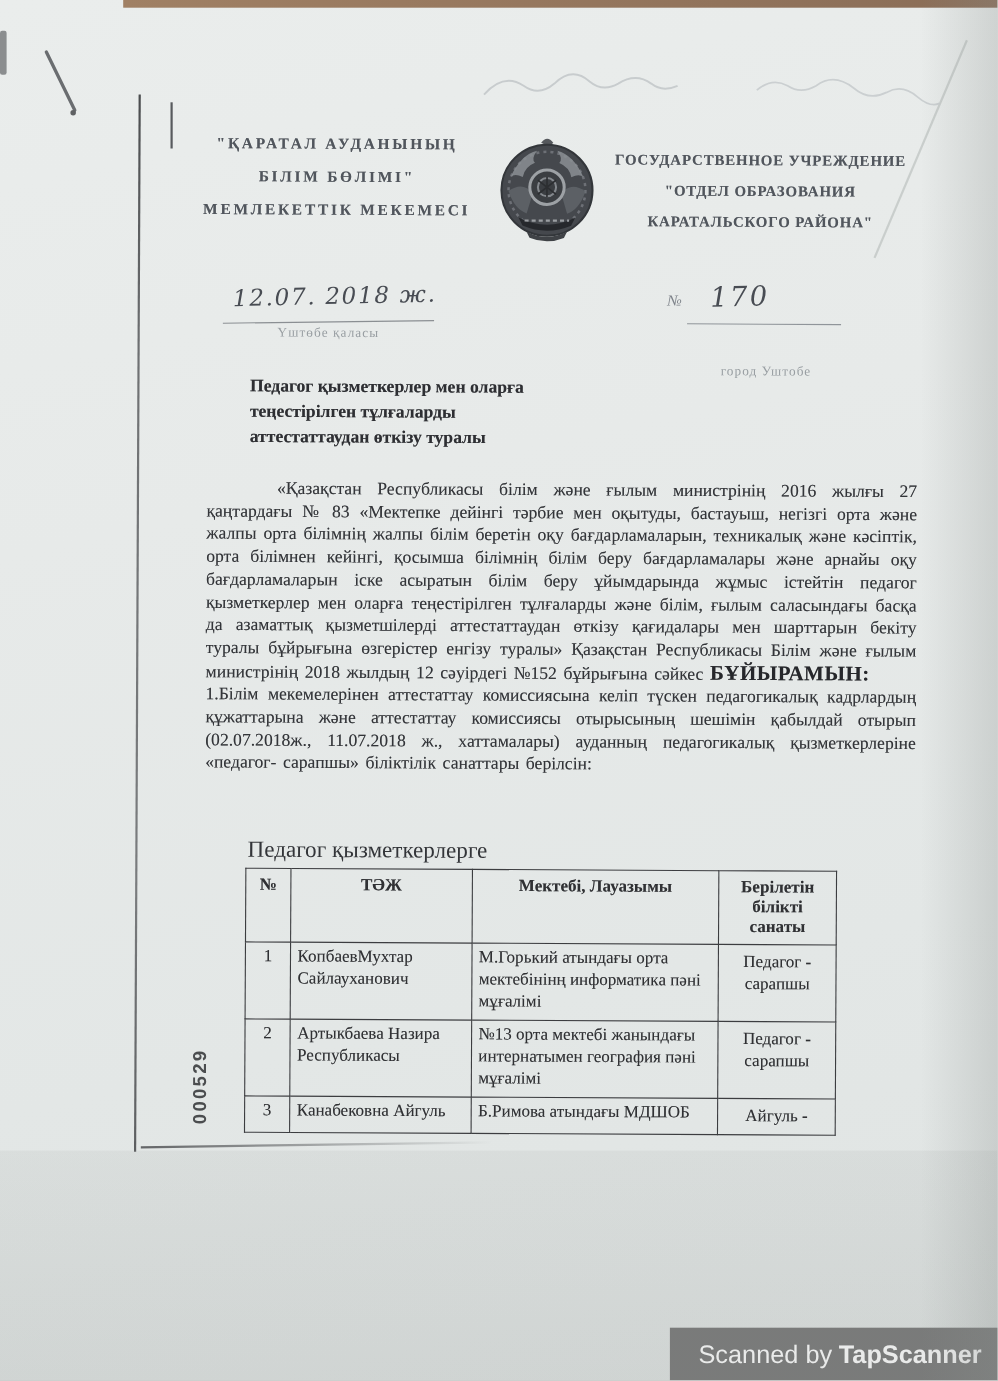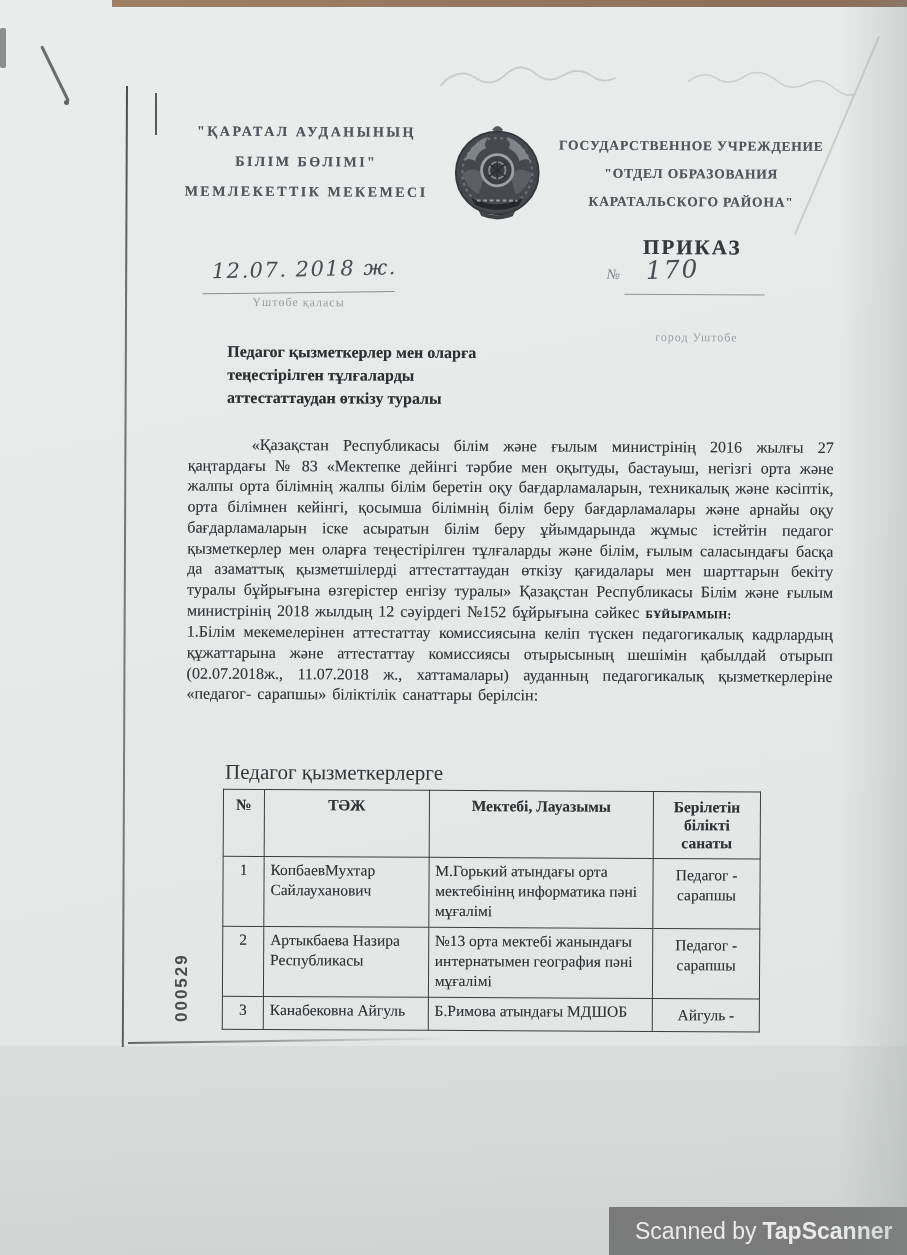--- a/index.html
+++ b/index.html
@@ -49,21 +49,21 @@
   .num-hw{position:absolute;left:646px;top:254px;font-size:25px;letter-spacing:2px;transform:rotate(-2deg);}
   .num-line{position:absolute;left:625px;top:293px;width:140px;height:1px;background:#9196999;background:#90959a;}
   .place-ru{left:627px;top:297px;width:140px;margin-top:32px;}
   .subject{position:absolute;left:228px;top:341px;width:320px;font-weight:bold;font-size:16px;
            line-height:23px;color:#2e2f33;text-shadow:0 0 .6px rgba(46,47,51,.5);}
   .subject span{display:block;}
   .bodytext{position:absolute;left:189px;top:436px;width:646px;font-size:16px;line-height:20.7px;
             text-align:justify;word-spacing:2px;color:#333539;text-shadow:0 0 .6px rgba(51,53,57,.45);}
   .bodytext p{margin:0;}
   .bodytext p.first{text-indent:64px;}
-  .bodytext strong{font-size:11px;letter-spacing:.5px;color:#26272b;}
+  .bodytext strong{font-size:19px;letter-spacing:.5px;color:#26272b;}
   .caption{position:absolute;left:228px;top:761px;font-size:21px;color:#333539;}
   .ktable{position:absolute;left:226px;top:790px;width:538px;border-collapse:collapse;
           font-size:15.5px;color:#303134;text-shadow:0 0 .5px rgba(48,49,52,.4);}
   .ktable th,.ktable td{border:1.6px solid #3c3d40;vertical-align:top;padding:3px 6px 6px;}
   .ktable th{font-weight:bold;text-align:center;line-height:18px;padding-top:6px;}
   .ktable td{line-height:20px;}
   .ktable .c-num{text-align:center;}
   .ktable .c-cat{text-align:center;padding-top:6px;}
   .vnum{position:absolute;left:172px;top:1022px;width:92px;height:20px;
         transform:rotate(-90deg);transform-origin:0 0;
@@ -117,21 +117,20 @@
       <path d="M28,87 h44" stroke="#9b9ea2" stroke-width="2.2" stroke-dasharray="4 3"></path>
       <path d="M30,98 q20,10 40,0 l-3,6 q-17,7 -34,0 z" fill="#3f4246"></path>
     </svg>
 
     <div class="org org-right">
       <span style="display:block">ГОСУДАРСТВЕННОЕ УЧРЕЖДЕНИЕ</span>
       <span style="display:block">"ОТДЕЛ ОБРАЗОВАНИЯ</span>
       <span style="display:block">КАРАТАЛЬСКОГО РАЙОНА"</span>
     </div>
 
-    <div class="order-ru">ПРИКАЗ</div>
 
     <div class="date-hw hw">12.07. 2018 ж.</div>
     <div class="date-line"></div>
     <div class="place place-kk">Үштөбе қаласы</div>
 
     <div class="num-sign">№</div>
     <div class="num-hw hw">170</div>
     <div class="num-line"></div>
     <div class="place place-ru">город Уштобе</div>
 

